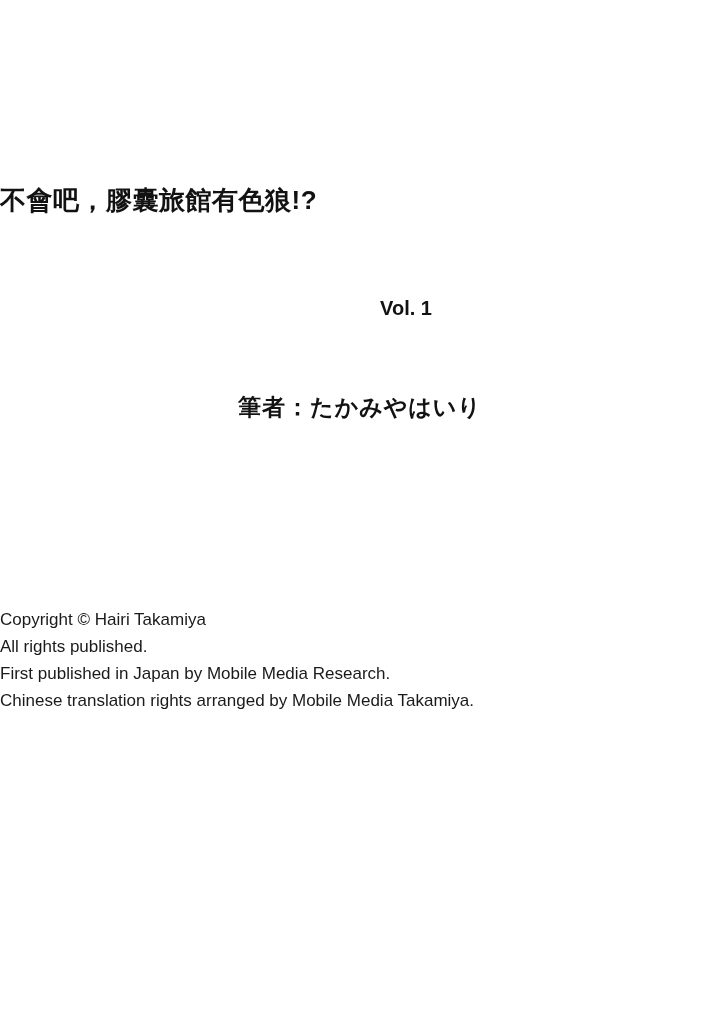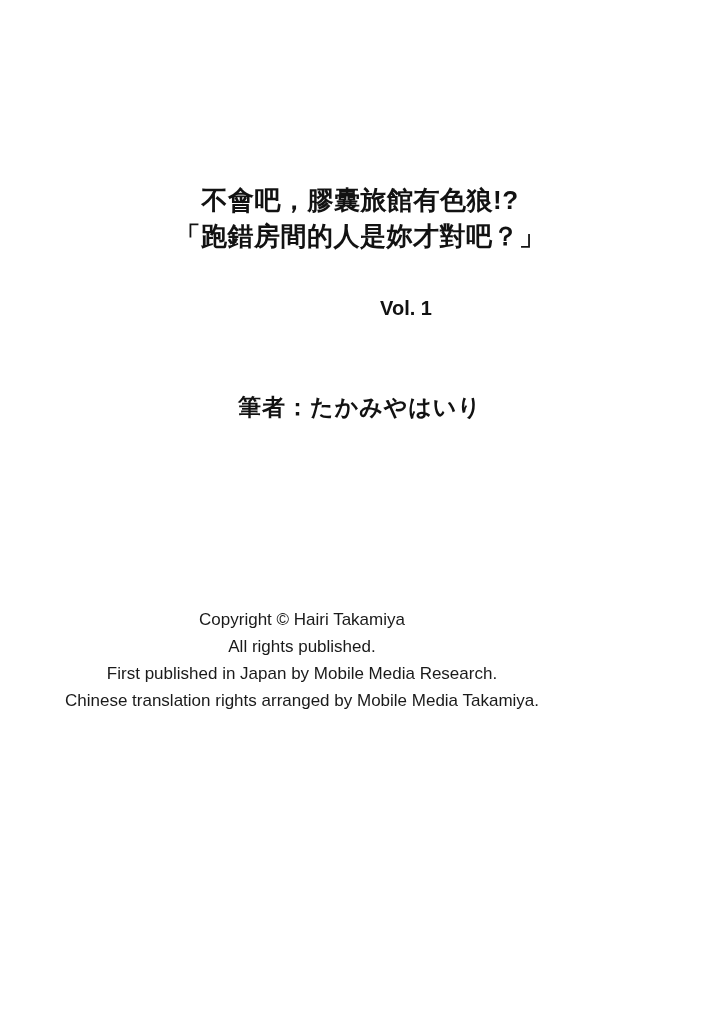--- a/index.html
+++ b/index.html
@@ -18,21 +18,20 @@
     position: relative;
     width: 720px;
     height: 1018px;
     background: #ffffff;
   }
   .title-block {
     position: absolute;
     top: 182px;
     left: 0;
     width: 720px;
-    text-align: center;
   }
   .title-line {
     font-size: 26px;
     font-weight: 700;
     letter-spacing: 0.5px;
     line-height: 36px;
     color: #121212;
   }
   .volume {
     position: absolute;
@@ -54,36 +53,34 @@
     font-size: 23px;
     font-weight: 700;
     letter-spacing: 1px;
     color: #121212;
   }
   .credits {
     position: absolute;
     top: 606px;
     left: 0;
     width: 604px;
-    text-align: center;
   }
   .credit-line {
     font-size: 17px;
     line-height: 27px;
     color: #1a1a1a;
   }
 </style>
 </head>
 <body>
 
 <div class="page">
 
   <div class="title-block">
     <div class="title-line">不會吧，膠囊旅館有色狼!?</div>
-    <div class="title-line">「跑錯房間的人是妳才對吧？」</div>
   </div>
 
   <div class="volume">Vol. 1</div>
 
   <div class="author">筆者：たかみやはいり</div>
 
   <div class="credits">
     <div class="credit-line">Copyright © Hairi Takamiya</div>
     <div class="credit-line">All rights published.</div>
     <div class="credit-line">First published in Japan by Mobile Media Research.</div>

